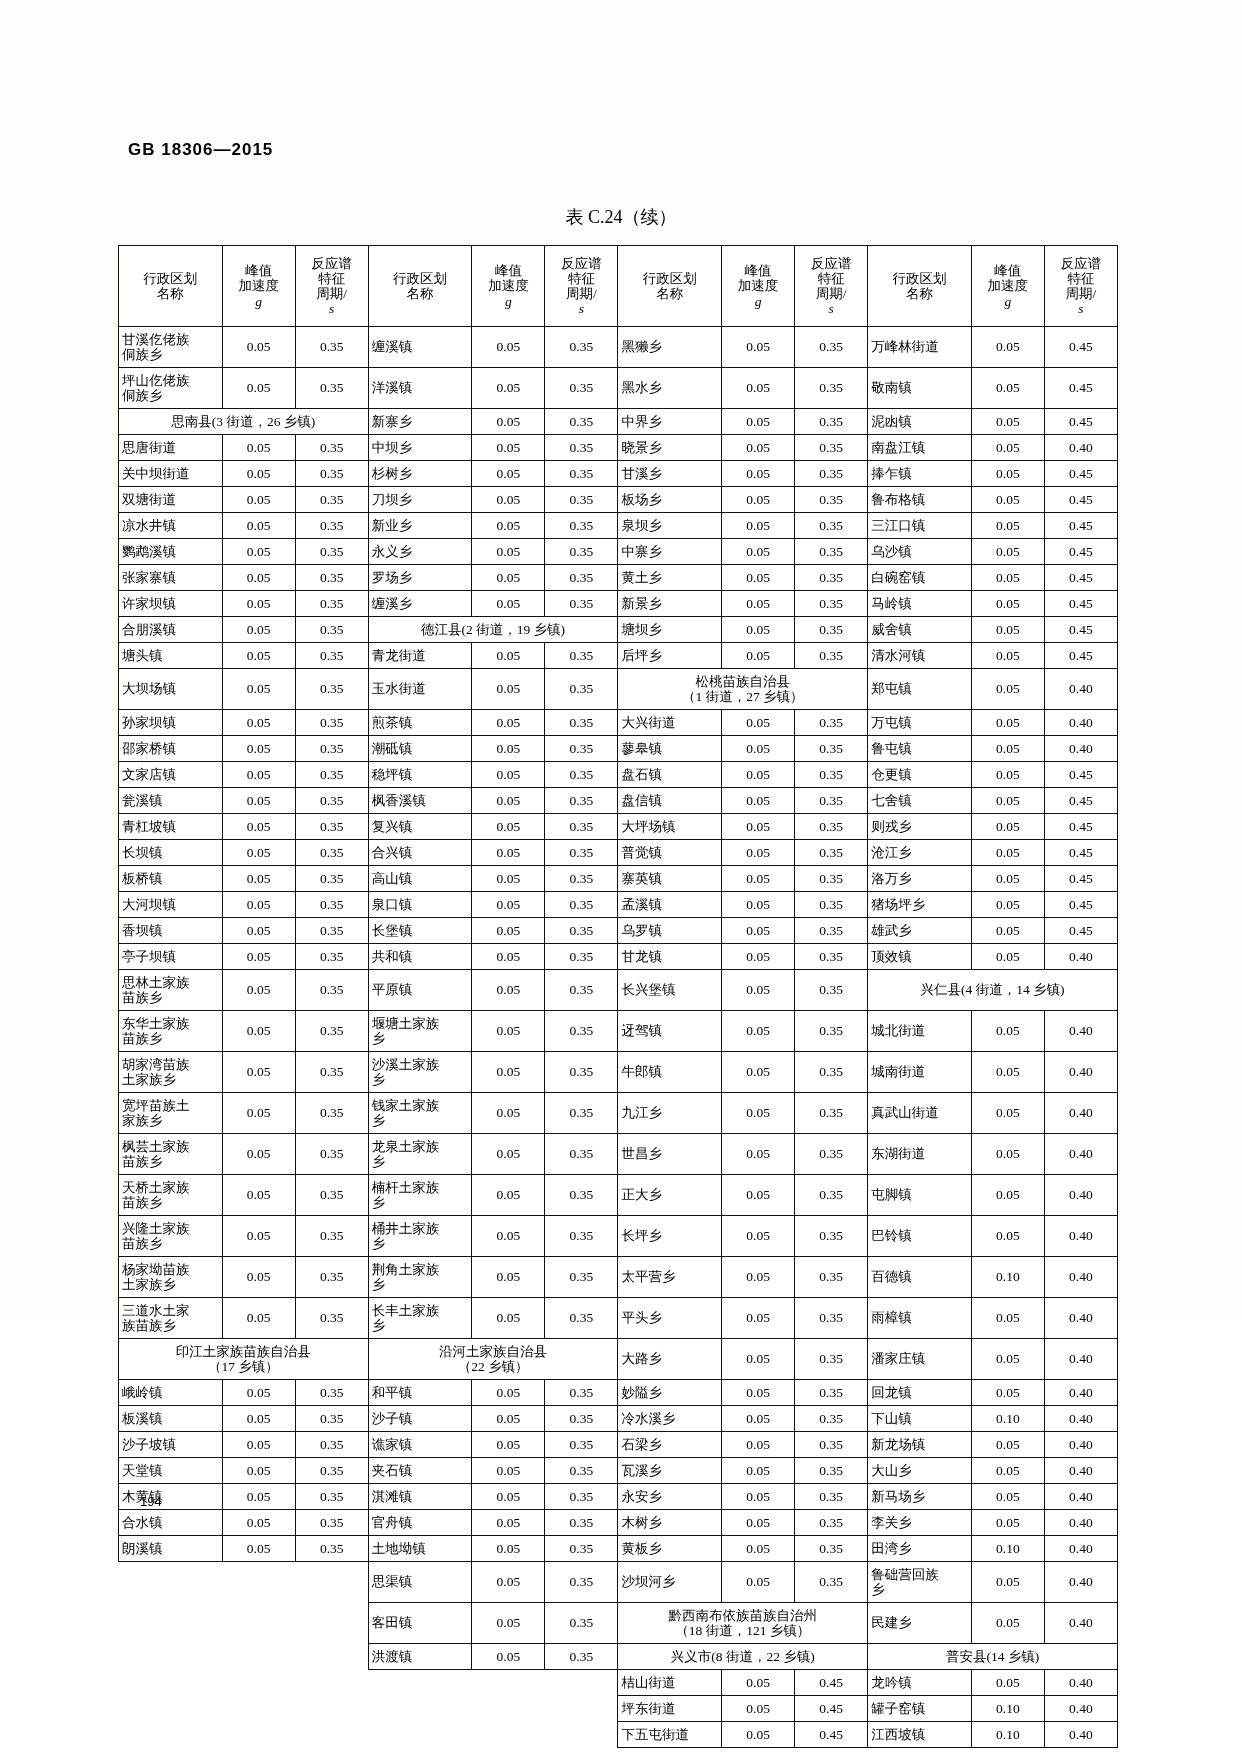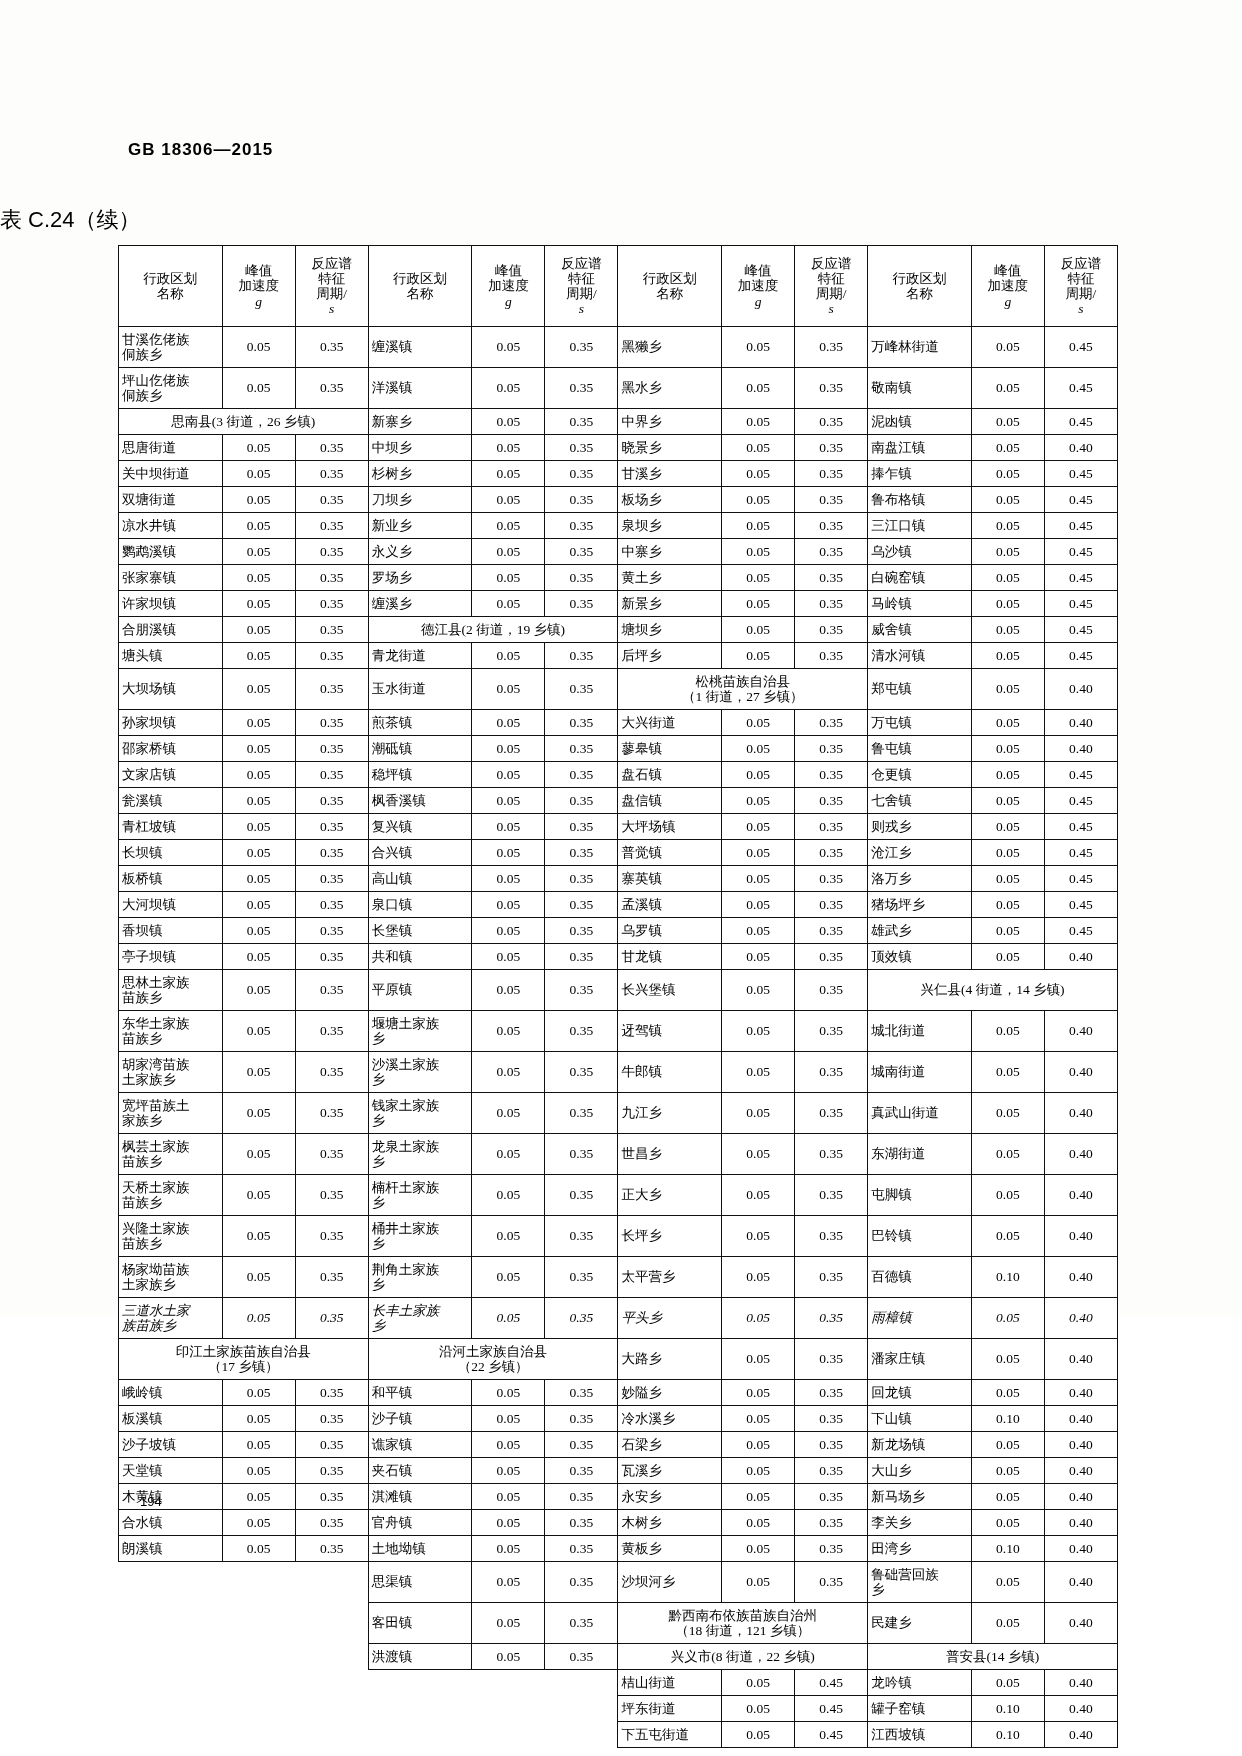--- a/index.html
+++ b/index.html
@@ -14,22 +14,22 @@
     position:absolute; left:0; top:0; width:1242px; height:1316px;
     background:#fdfdfb;
   }
   .std-code {
     position:absolute; left:128px; top:140px;
     font-family:"Liberation Sans", sans-serif;
     font-size:17px; letter-spacing:1px; font-weight:600;
   }
   .table-title {
     position:absolute; left:0; top:205px; width:1242px;
-    font-size:22px;
-    font-family:Liberation Sans, sans-serif;
+    text-align:center; font-size:18px;
+    font-family:Liberation Serif, serif;
   }
   .table-wrap {
     position:absolute; left:118px; top:245px; width:1000px;
   }
   table.main {
     border-collapse:collapse;
     width:1000px;
     table-layout:fixed;
   }
   table.main td, table.main th {
@@ -1313,21 +1313,21 @@
             <td class="name">
               <div>百德镇</div>
             </td>
             <td class="num">
               <div>0.10</div>
             </td>
             <td class="num">
               <div>0.40</div>
             </td>
           </tr>
-          <tr style="height: 38px; font-style: italic;">
+          <tr style="height: 38px;">
             <td class="name tall">
               <div>三道水土家</div>
               <div>族苗族乡</div>
             </td>
             <td class="num tall">
               <div>0.05</div>
             </td>
             <td class="num tall">
               <div>0.35</div>
             </td>

